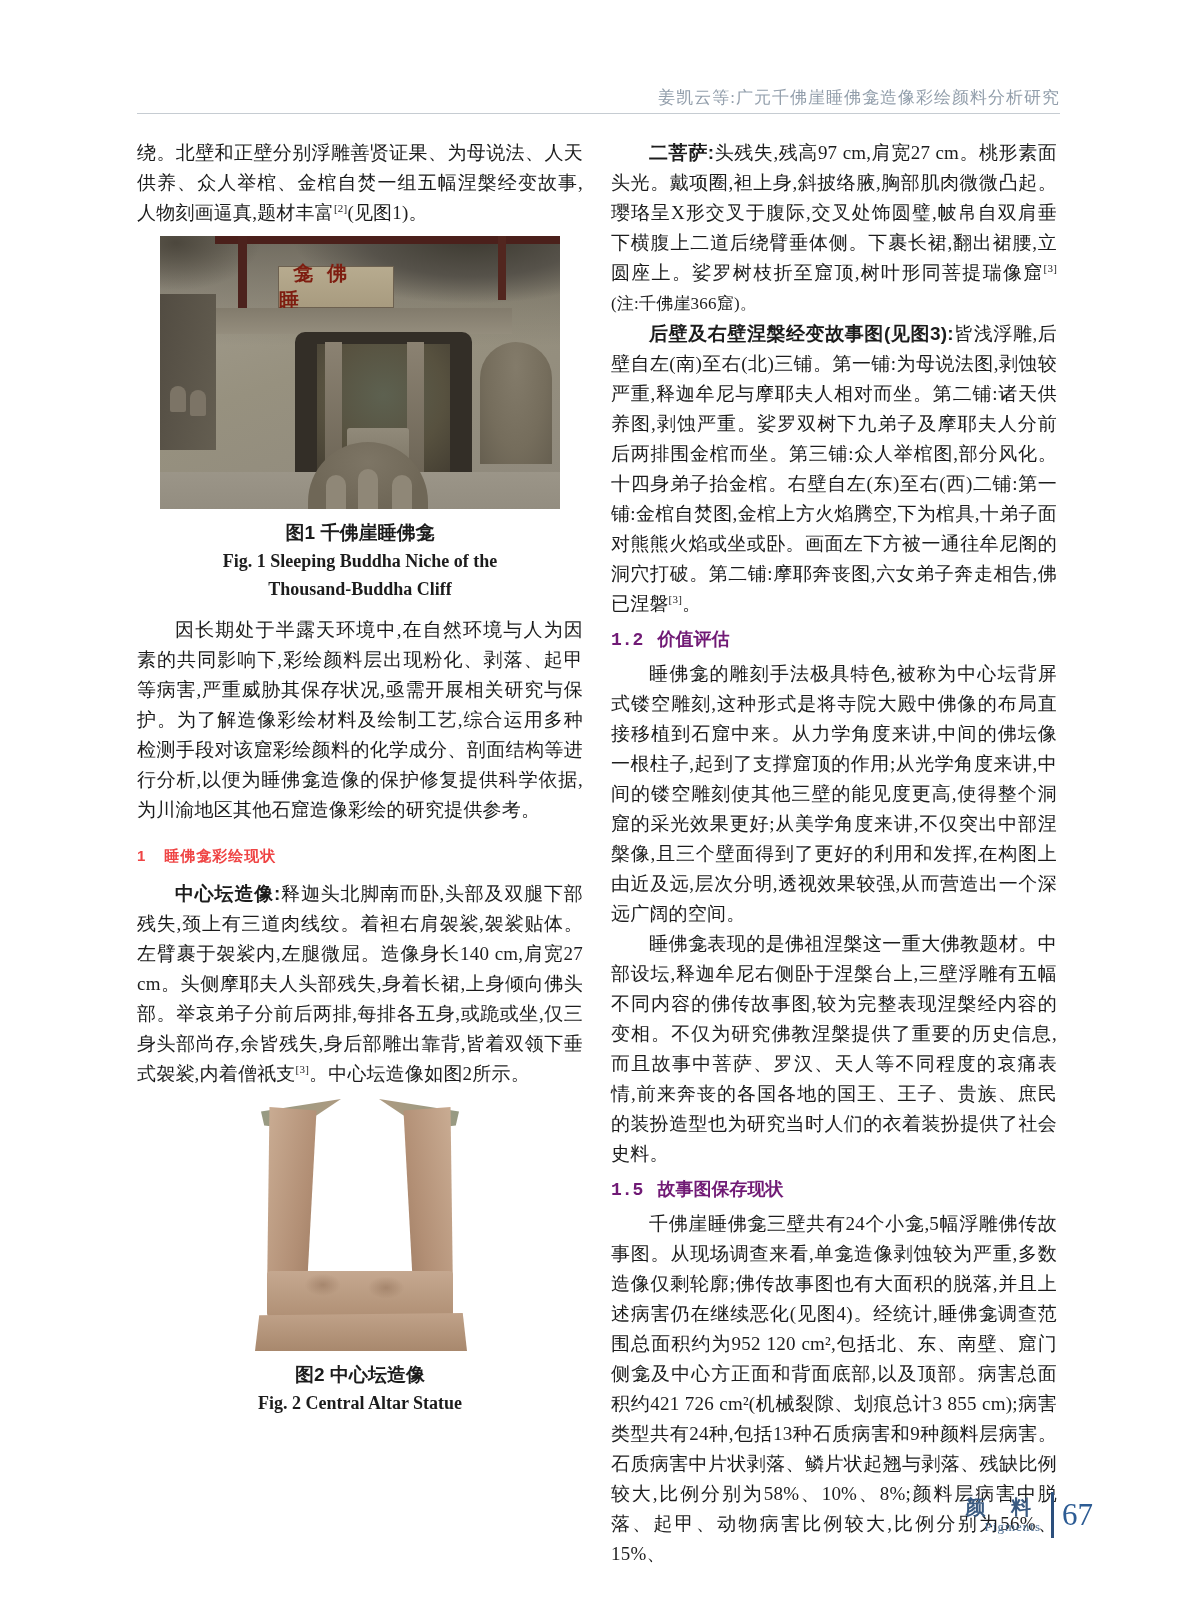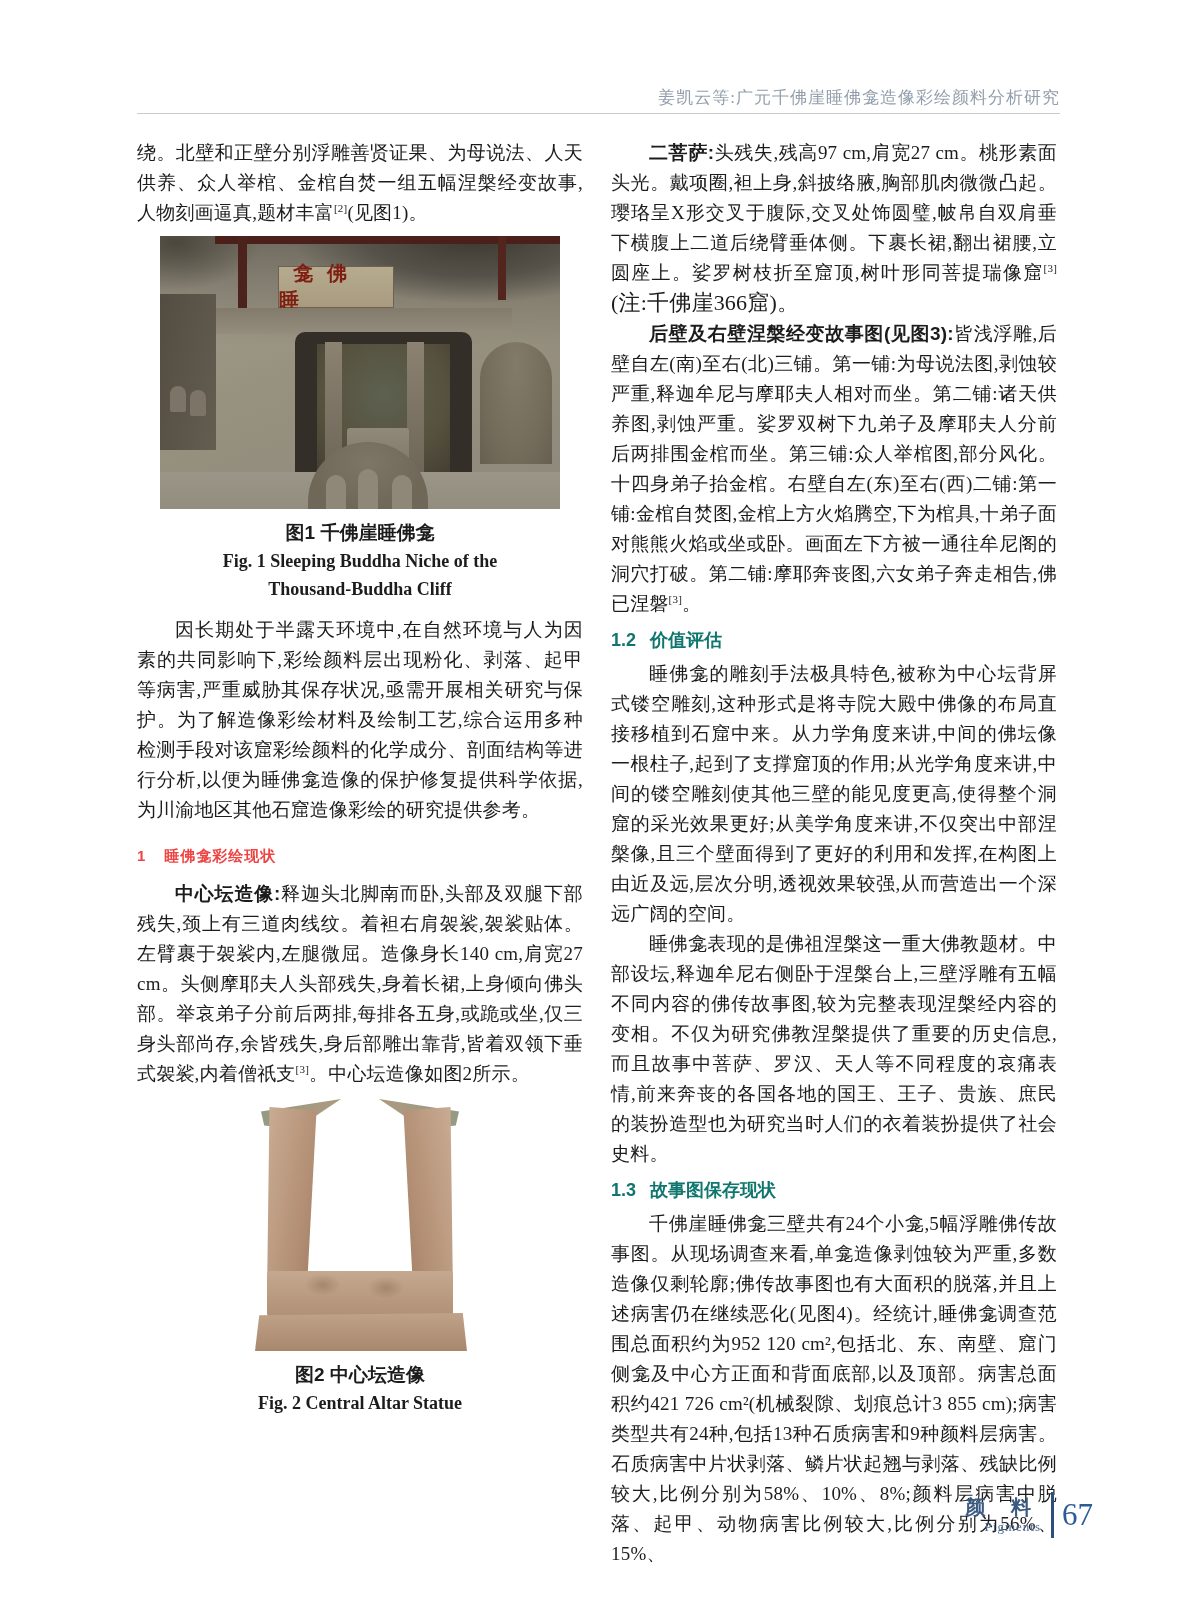--- a/index.html
+++ b/index.html
@@ -22,31 +22,31 @@
   .col{position:absolute;top:138px;width:446px;}
   .col-left{left:137px;}
   .col-right{left:611px;}
   p.body{
     margin:0;font-size:19px;line-height:30px;text-align:justify;
     letter-spacing:0.2px;
   }
   p.indent{text-indent:2em;}
   .lead{font-family:"Liberation Sans","DejaVu Sans",sans-serif;font-weight:bold;}
   sup.ref{font-size:11px;line-height:0;}
-  .note-size{font-size:22px;}
+  .note-size{font-size:17px;}
   
   h2.sec{
     margin:16px 0 8px 0;font-size:15px;line-height:30px;color:#ef4444;
     font-family:"Liberation Sans","DejaVu Sans",sans-serif;font-weight:bold;
     letter-spacing:1px;
   }
   h2.sec .sec-num{margin-right:18px;}
   h3.subsec{
-    margin:8px 0 6px 0;font-size:18px;line-height:26px;color:#0f766e;
-    font-family:Liberation Sans, sans-serif;font-weight:bold;
+    margin:8px 0 6px 0;font-size:18px;line-height:26px;color:#701a75;
+    font-family:Liberation Mono, monospace;font-weight:bold;
   }
   h3.subsec .sec-num{margin-right:14px;}
   
   figure{margin:0;padding:0;}
   .fig-caption-cn{
     text-align:center;font-size:19px;font-weight:bold;margin-top:10px;
     font-family:"Liberation Sans","DejaVu Sans",sans-serif;line-height:28px;
   }
   .fig-caption-en{
     text-align:center;font-size:18px;font-weight:bold;line-height:28px;
@@ -260,21 +260,21 @@
     <p class="body indent"><span class="lead">二菩萨:</span><span>头残失,残高97 cm,肩宽27 cm。桃形素面头光。戴项圈,袒上身,斜披络腋,胸部肌肉微微凸起。璎珞呈X形交叉于腹际,交叉处饰圆璧,帔帛自双肩垂下横腹上二道后绕臂垂体侧。下裹长裙,翻出裙腰,立圆座上。娑罗树枝折至窟顶,树叶形同菩提瑞像窟</span><sup class="ref">[3]</sup><span class="note-size">(注:千佛崖366窟)。</span></p>
 
     <p class="body indent"><span class="lead">后壁及右壁涅槃经变故事图(见图3):</span><span>皆浅浮雕,后壁自左(南)至右(北)三铺。第一铺:为母说法图,剥蚀较严重,释迦牟尼与摩耶夫人相对而坐。第二铺:诸天供养图,剥蚀严重。娑罗双树下九弟子及摩耶夫人分前后两排围金棺而坐。第三铺:众人举棺图,部分风化。十四身弟子抬金棺。右壁自左(东)至右(西)二铺:第一铺:金棺自焚图,金棺上方火焰腾空,下为棺具,十弟子面对熊熊火焰或坐或卧。画面左下方被一通往牟尼阁的洞穴打破。第二铺:摩耶奔丧图,六女弟子奔走相告,佛已涅磐</span><sup class="ref">[3]</sup><span>。</span></p>
 
     <h3 class="subsec"><span class="sec-num">1.2</span><span>价值评估</span></h3>
 
     <p class="body indent">睡佛龛的雕刻手法极具特色,被称为中心坛背屏式镂空雕刻,这种形式是将寺院大殿中佛像的布局直接移植到石窟中来。从力学角度来讲,中间的佛坛像一根柱子,起到了支撑窟顶的作用;从光学角度来讲,中间的镂空雕刻使其他三壁的能见度更高,使得整个洞窟的采光效果更好;从美学角度来讲,不仅突出中部涅槃像,且三个壁面得到了更好的利用和发挥,在构图上由近及远,层次分明,透视效果较强,从而营造出一个深远广阔的空间。</p>
 
     <p class="body indent">睡佛龛表现的是佛祖涅槃这一重大佛教题材。中部设坛,释迦牟尼右侧卧于涅槃台上,三壁浮雕有五幅不同内容的佛传故事图,较为完整表现涅槃经内容的变相。不仅为研究佛教涅槃提供了重要的历史信息,而且故事中菩萨、罗汉、天人等不同程度的哀痛表情,前来奔丧的各国各地的国王、王子、贵族、庶民的装扮造型也为研究当时人们的衣着装扮提供了社会史料。</p>
 
-    <h3 class="subsec"><span class="sec-num">1.3</span><span>故事图保存现状</span></h3>
+    <h3 class="subsec"><span class="sec-num">1.5</span><span>故事图保存现状</span></h3>
 
     <p class="body indent">千佛崖睡佛龛三壁共有24个小龛,5幅浮雕佛传故事图。从现场调查来看,单龛造像剥蚀较为严重,多数造像仅剩轮廓;佛传故事图也有大面积的脱落,并且上述病害仍在继续恶化(见图4)。经统计,睡佛龛调查范围总面积约为952 120 cm²,包括北、东、南壁、窟门侧龛及中心方正面和背面底部,以及顶部。病害总面积约421 726 cm²(机械裂隙、划痕总计3 855 cm);病害类型共有24种,包括13种石质病害和9种颜料层病害。石质病害中片状剥落、鳞片状起翘与剥落、残缺比例较大,比例分别为58%、10%、8%;颜料层病害中脱落、起甲、动物病害比例较大,比例分别为56%、15%、</p>
 
   </div>
 
   <div class="page-footer">
     <div class="footer-journal">
       <div class="footer-cn">颜 料</div>
       <div class="footer-en">Pigments</div>
     </div>

